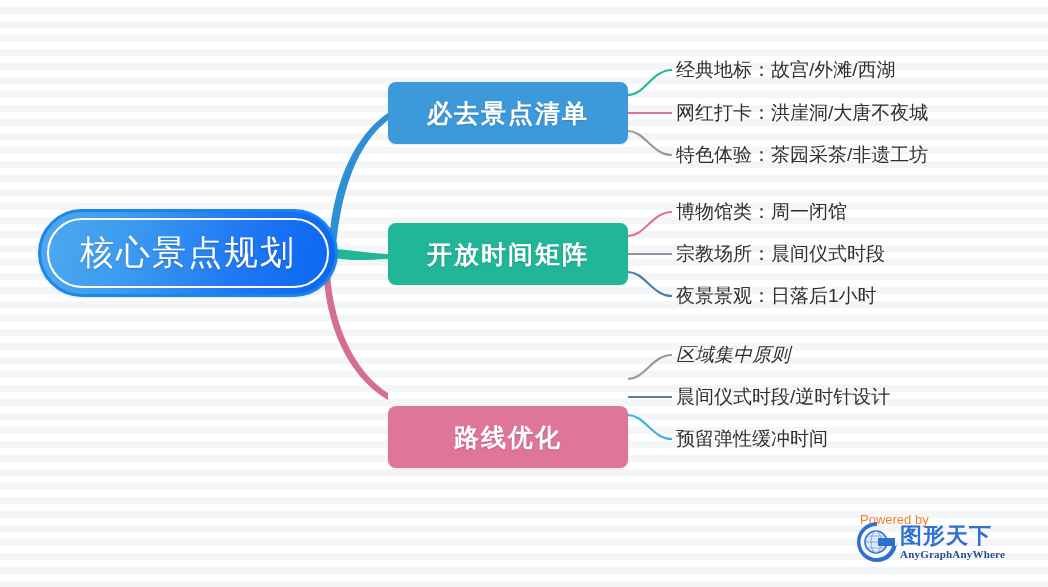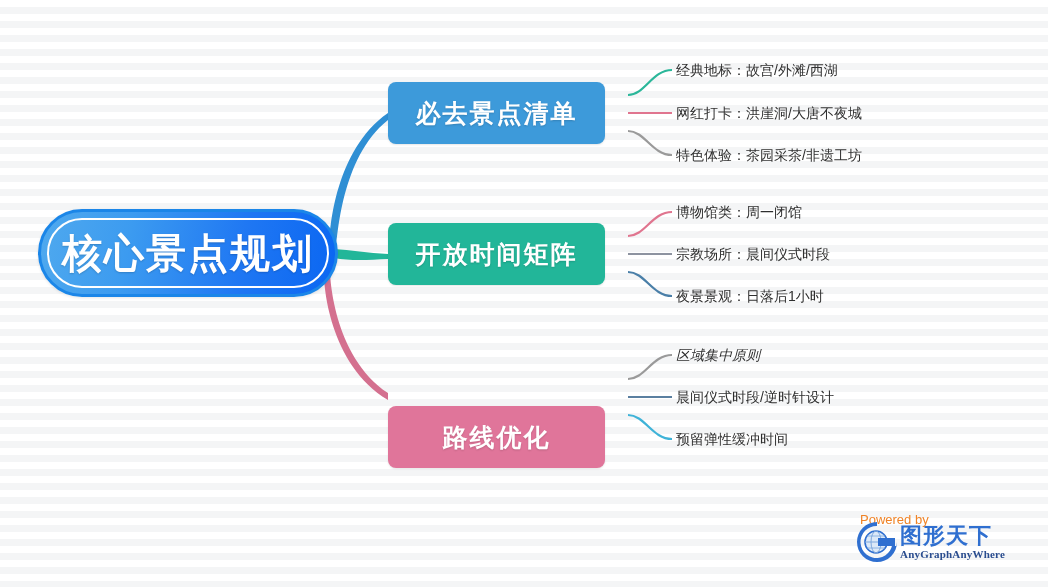--- a/index.html
+++ b/index.html
@@ -50,31 +50,31 @@
     content: "";
     position: absolute;
     left: 6px; top: 6px; right: 6px; bottom: 6px;
     border: 2.5px solid #ffffff;
     border-radius: 38px;
     pointer-events: none;
   }
   .central-label {
     position: relative;
     color: #ffffff;
-    font-size: 40px;
-    font-weight: bold;
+    font-size: 34px;
+    font-weight: normal;
     letter-spacing: 2px;
     text-shadow: 0 1px 2px rgba(0,0,0,0.18);
     white-space: nowrap;
   }
 
   
   .branch-node {
     position: absolute;
-    width: 217px;
+    width: 240px;
     height: 62px;
     border-radius: 8px;
     display: flex;
     align-items: center;
     justify-content: center;
     box-sizing: border-box;
     box-shadow: 0 1px 2px rgba(0,0,0,0.10);
   }
   .branch-label {
     color: #ffffff;
@@ -85,21 +85,21 @@
     white-space: nowrap;
   }
   #branch-0 { left: 388px; top: 82px;  background: #3d9ada; }
   #branch-1 { left: 388px; top: 223px; background: #22b699; }
   #branch-2 { left: 388px; top: 366px; background: #e0759a; margin-top: 40px; }
 
   
   .leaf-label {
     position: absolute;
     color: #2f2f2f;
-    font-size: 14px;
+    font-size: 19px;
     font-weight: normal;
     white-space: nowrap;
     line-height: 20px;
   }
 
   
   .watermark {
     position: absolute;
     left: 848px;
     top: 500px;

